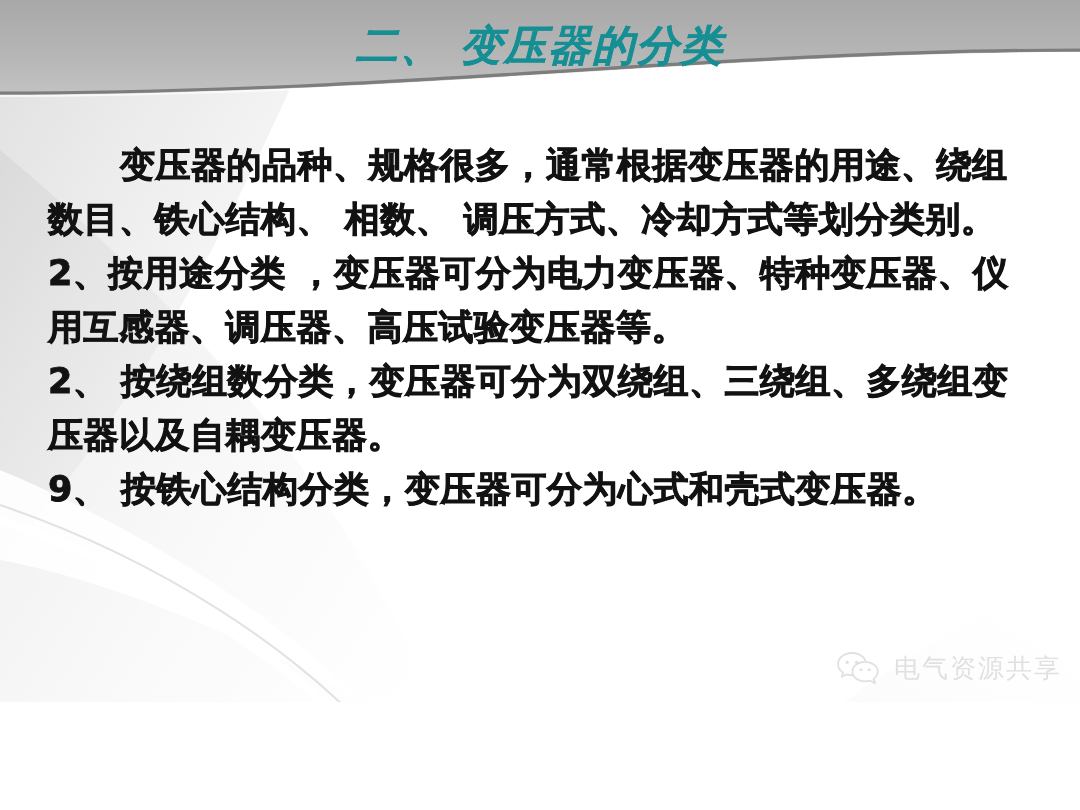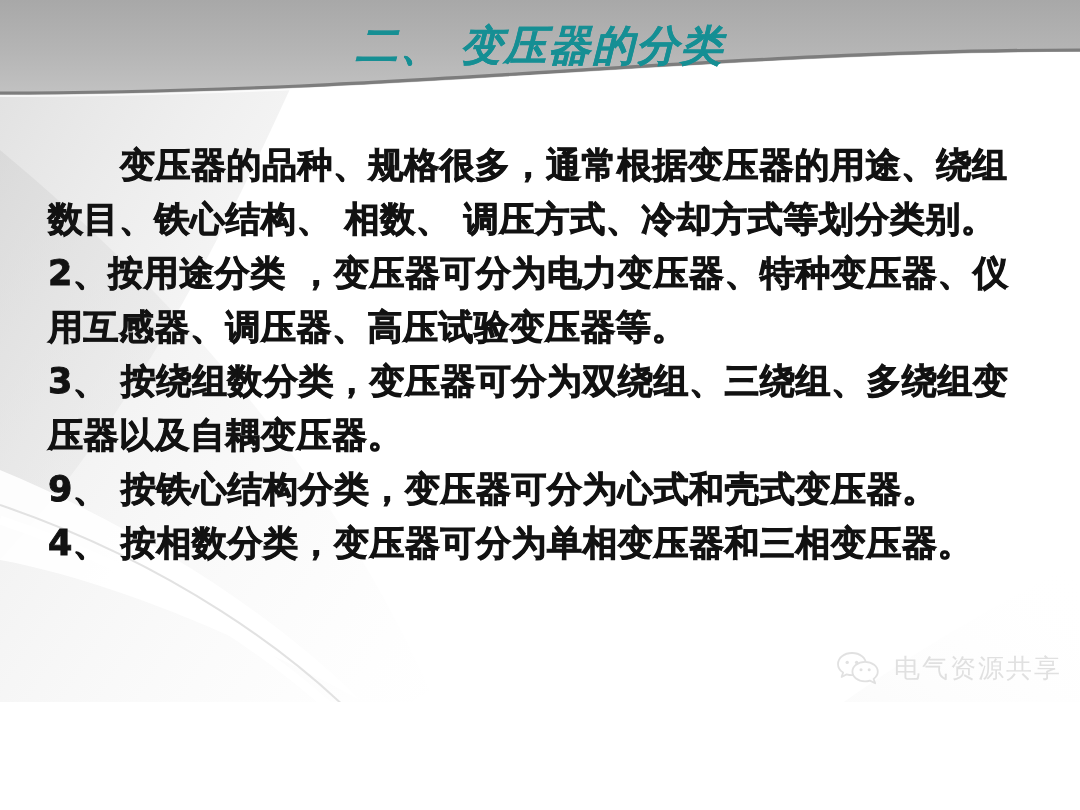--- a/index.html
+++ b/index.html
@@ -165,23 +165,22 @@
     </svg>
   </div>
 
   <div id="title-bar">
     <div id="slide-title">二、  变压器的分类</div>
   </div>
 
   <div id="body-text">
     <p class="para intro">变压器的品种、规格很多，通常根据变压器的用途、绕组数目、铁心结构、 相数、 调压方式、冷却方式等划分类别。</p>
     <p class="para">2、按用途分类 ，变压器可分为电力变压器、特种变压器、仪用互感器、调压器、高压试验变压器等。</p>
-    <p class="para">3、 按绕组数分类，变压器可分为双绕组、三绕组、多绕组变压器以及自耦变压器。</p>
+    <p class="para">2、 按绕组数分类，变压器可分为双绕组、三绕组、多绕组变压器以及自耦变压器。</p>
     <p class="para">9、 按铁心结构分类，变压器可分为心式和壳式变压器。</p>
-    <p class="para">4、 按相数分类，变压器可分为单相变压器和三相变压器。</p>
   </div>
 
   <div id="watermark">
     <svg class="wm-icon" viewBox="0 0 44 36">
 
       <path d="M 16 3 C 8 3 2 8 2 14.2 C 2 17.6 4 20.6 7.1 22.6 L 5.6 27 L 10.6 24.4
                C 12.3 24.9 14.1 25.2 16 25.2 C 24 25.2 30 20.3 30 14.2 C 30 8 24 3 16 3 Z" fill="none" stroke="#c9c9c9" stroke-width="1.8" stroke-linejoin="round"></path>
       <circle cx="11.2" cy="12.4" r="1.7" fill="#c9c9c9"></circle>
       <circle cx="20.6" cy="12.4" r="1.7" fill="#c9c9c9"></circle>
 

